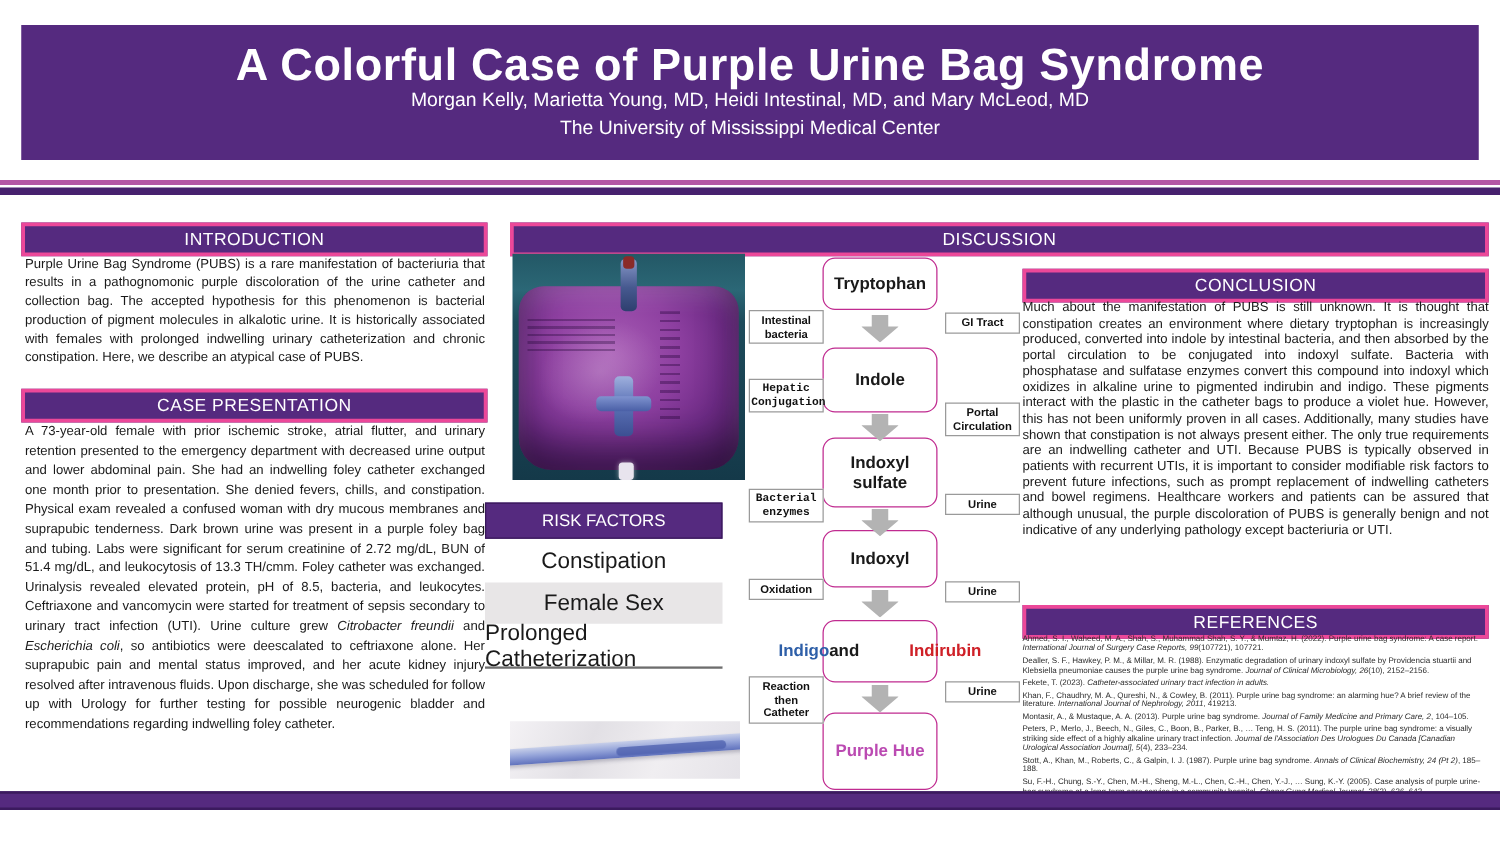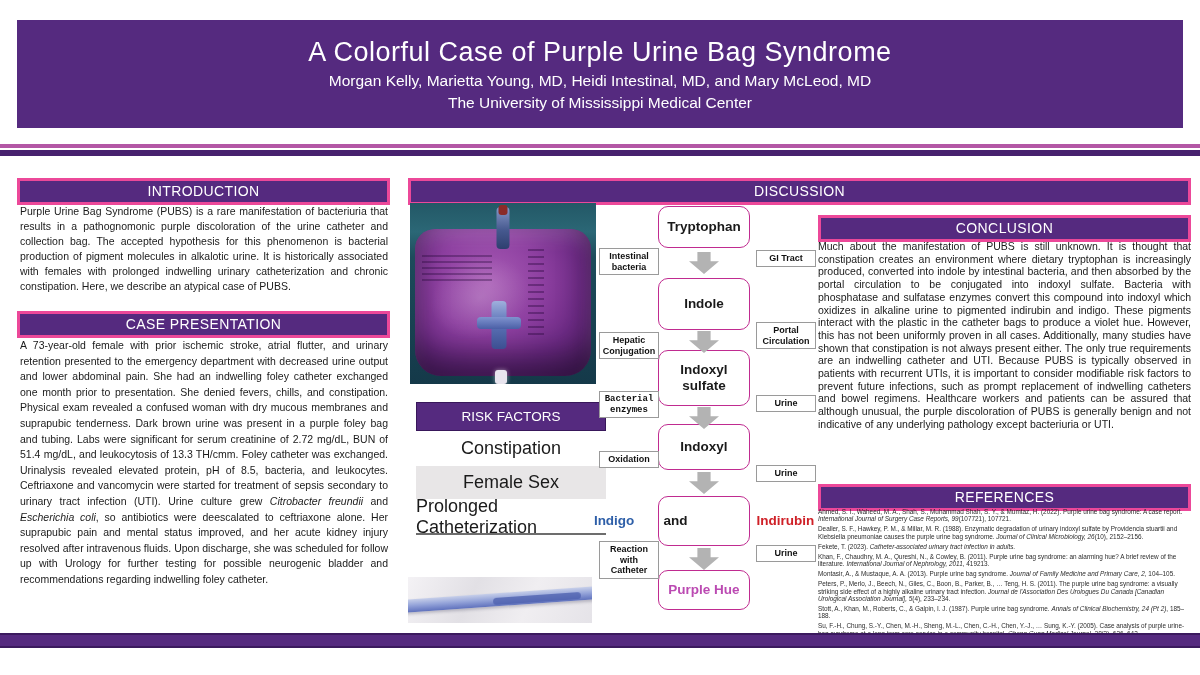--- a/index.html
+++ b/index.html
@@ -3,42 +3,42 @@
 <meta charset="utf-8">
 <style>
   * { margin:0; padding:0; box-sizing:border-box; }
   html,body { background:#ffffff; }
   body { font-family:"Liberation Sans", sans-serif; }
   .poster { position:relative; width:1200px; height:675px; background:#ffffff; overflow:hidden; }
 
   
   .title-banner { position:absolute; left:17px; top:20px; width:1166px; height:108px;
     background:#552a7f; color:#ffffff; text-align:center; padding-top:14px; }
-  .title-banner h1 { font-size:27px; font-weight:400; letter-spacing:.5px; line-height:36px; }
+  .title-banner h1 { font-size:36px; font-weight:700; letter-spacing:.5px; line-height:36px; }
   .byline { font-size:15.5px; font-weight:400; line-height:22px; }
   .institution { font-size:15.5px; font-weight:400; line-height:21px; }
 
   .stripe { position:absolute; left:0; width:1200px; }
   .stripe-pink { top:144px; height:4px; background:#b357a5; }
   .stripe-dark { top:150px; height:6px; background:#47216e; }
   .footer-bar { position:absolute; left:0; top:633px; width:1200px; height:15px; background:#552a7f;
     box-shadow: inset 0 2px 0 #3b1a5e, inset 0 -2px 0 #3b1a5e; }
 
   
   .sec-header { position:absolute; background:#552a7f; border:3px solid #ec4899; color:#ffffff;
     text-align:center; font-size:14px; font-weight:500; letter-spacing:.4px; padding:2px 0 3px 0; }
 
   
   .body-text { position:absolute; color:#1a1a1a; font-size:10.5px; text-align:justify; }
   .intro-text { left:20px; top:204px; width:368px; line-height:15px; }
   .case-text  { left:20px; top:338px; width:368px; line-height:15.6px; }
   .concl-text { left:818px; top:240px; width:373px; line-height:12.7px; }
 
   
-  .risk-table { position:absolute; left:416px; top:402px; width:190px; }
+  .risk-table { position:absolute; left:388px; top:402px; width:190px; }
   .risk-header { background:#552a7f; border:1px solid #38175a; color:#fff; text-align:center;
     font-size:13.5px; padding:6px 0; }
   .risk-row { height:33px; margin-top:1px; display:flex; align-items:center; justify-content:center;
     font-size:18px; color:#1a1a1a; }
   .risk-row:nth-child(even) { background:#e8e6e7; }
   .risk-row:nth-child(odd)  { background:#ffffff; }
   .risk-table .risk-rows { border-bottom:2px solid #6d6d6d; }
 
   
   .flowchart { position:absolute; left:598px; top:198px; width:218px; height:434px; }
@@ -134,40 +134,40 @@
   <div class="catheter-photo">
     <div class="catheter-tube"></div>
     <div class="catheter-fluid"></div>
   </div>
 
   <div class="flowchart" id="flowchart">
       <div class="flow-node" style="top: 80px; height: 52px;">Indole</div>
       <div class="flow-node" style="top: 8px; height: 42px;">Tryptophan</div>
       <div class="flow-node" style="top: 152px; height: 56px;">Indoxyl sulfate</div>
       <div class="flow-node" style="top: 226px; height: 46px;">Indoxyl</div>
-      <div class="flow-node" style="top: 298px; height: 50px; gap: 29px;">
+      <div class="flow-node" style="top: 298px; height: 50px;">
         <span style="color: rgb(46, 95, 168);">Indigo</span>
         <span style="color: rgb(26, 26, 26);"> and </span>
         <span style="color: rgb(207, 32, 39); padding-left: 40px;">Indirubin</span>
       </div>
-      <div class="flow-node" style="top: 372px; height: 40px; color: rgb(187, 74, 178);">Purple Hue</div>
+      <div class="flow-node" style="top: 372px; height: 62px; color: rgb(187, 74, 178);">Purple Hue</div>
       <div class="flow-arrow" style="top: 54px; height: 22px;"></div>
       <div class="flow-arrow" style="top: 133px; height: 22px;"></div>
       <div class="flow-arrow" style="top: 209px; height: 22px;"></div>
       <div class="flow-arrow" style="top: 274px; height: 22px;"></div>
       <div class="flow-arrow" style="top: 350px; height: 22px;"></div>
       <div class="flow-label left-side" style="top: 50px;">Intestinal bacteria</div>
       <div class="flow-label right-side" style="top: 52px;">GI Tract</div>
-      <div class="flow-label left-side" style="top: 134px;">Hepatic Conjugation</div>
+      <div class="flow-label left-side" style="top: 105px; font-family: Liberation Mono, monospace;">Hepatic Conjugation</div>
       <div class="flow-label right-side" style="top: 124px;">Portal Circulation</div>
       <div class="flow-label left-side" style="top: 193px; font-family: Liberation Mono, monospace;">Bacterial enzymes</div>
       <div class="flow-label right-side" style="top: 197px;">Urine</div>
-      <div class="flow-label left-side" style="top: 253px;">Oxidation</div>
+      <div class="flow-label left-side" style="top: 265px;">Oxidation</div>
       <div class="flow-label right-side" style="top: 267px;">Urine</div>
-      <div class="flow-label left-side" style="top: 343px;">Reaction with Catheter</div>
+      <div class="flow-label left-side" style="top: 343px;">Reaction then Catheter</div>
       <div class="flow-label right-side" style="top: 347px;">Urine</div>
     </div>
 
   <div class="sec-header" style="left:818px; top:215px; width:373px;">CONCLUSION</div>
   <p class="body-text concl-text">Much about the manifestation of PUBS is still unknown. It is thought that constipation creates an environment where dietary tryptophan is increasingly produced, converted into indole by intestinal bacteria, and then absorbed by the portal circulation to be conjugated into indoxyl sulfate. Bacteria with phosphatase and sulfatase enzymes convert this compound into indoxyl which oxidizes in alkaline urine to pigmented indirubin and indigo. These pigments interact with the plastic in the catheter bags to produce a violet hue. However, this has not been uniformly proven in all cases. Additionally, many studies have shown that constipation is not always present either. The only true requirements are an indwelling catheter and UTI. Because PUBS is typically observed in patients with recurrent UTIs, it is important to consider modifiable risk factors to prevent future infections, such as prompt replacement of indwelling catheters and bowel regimens. Healthcare workers and patients can be assured that although unusual, the purple discoloration of PUBS is generally benign and not indicative of any underlying pathology except bacteriuria or UTI.</p>
 
   <div class="sec-header" style="left:818px; top:484px; width:373px;">REFERENCES</div>
   <div class="ref-list" id="ref-list">
       <p class="ref-item"><span>Ahmed, S. I., Waheed, M. A., Shah, S., Muhammad Shah, S. Y., &amp; Mumtaz, H. (2022). Purple urine bag syndrome: A case report. </span><span style="font-style: italic;">International Journal of Surgery Case Reports, 99</span><span>(107721), 107721.</span></p>
       <p class="ref-item"><span>Dealler, S. F., Hawkey, P. M., &amp; Millar, M. R. (1988). Enzymatic degradation of urinary indoxyl sulfate by Providencia stuartii and Klebsiella pneumoniae causes the purple urine bag syndrome. </span><span style="font-style: italic;">Journal of Clinical Microbiology, 26</span><span>(10), 2152–2156.</span></p>

